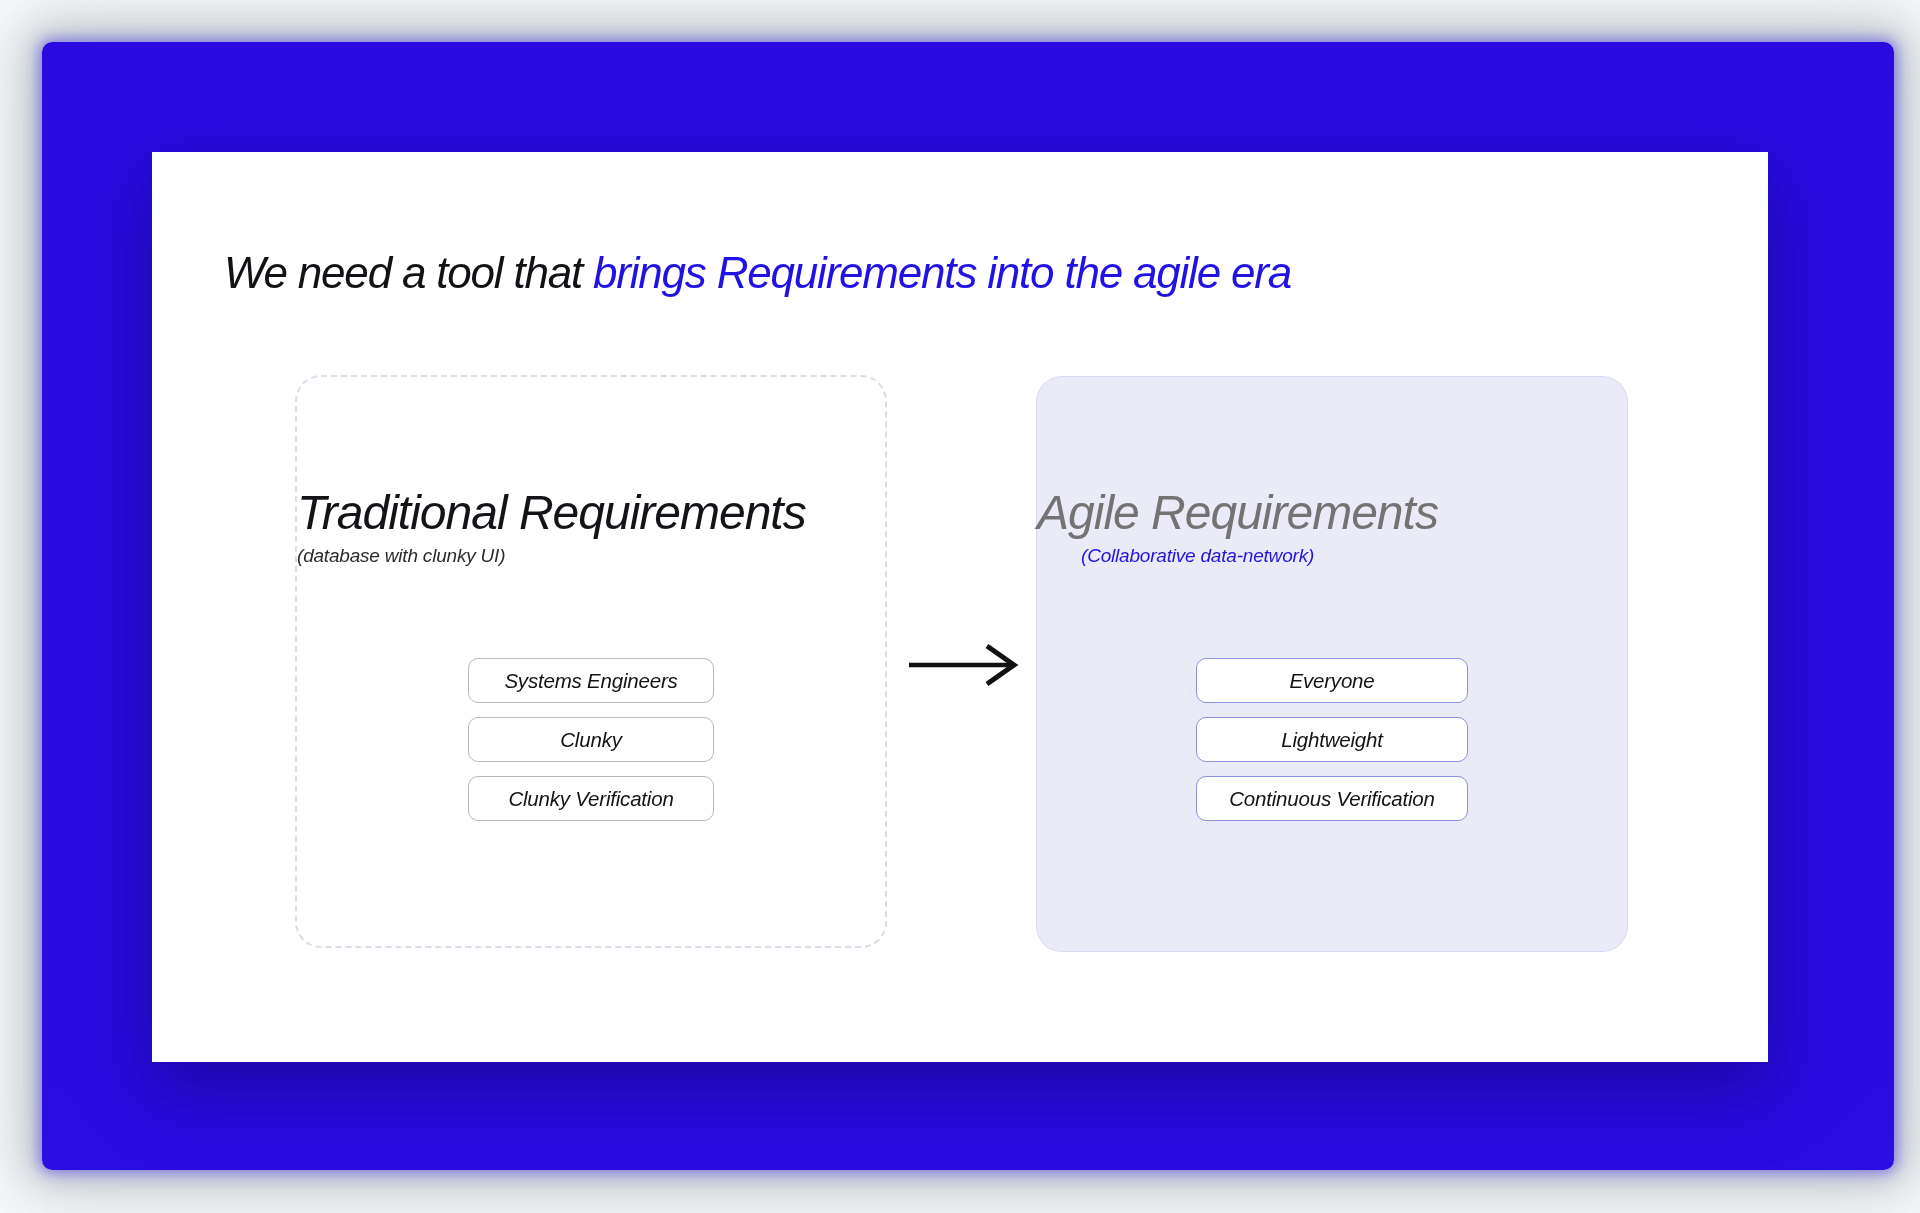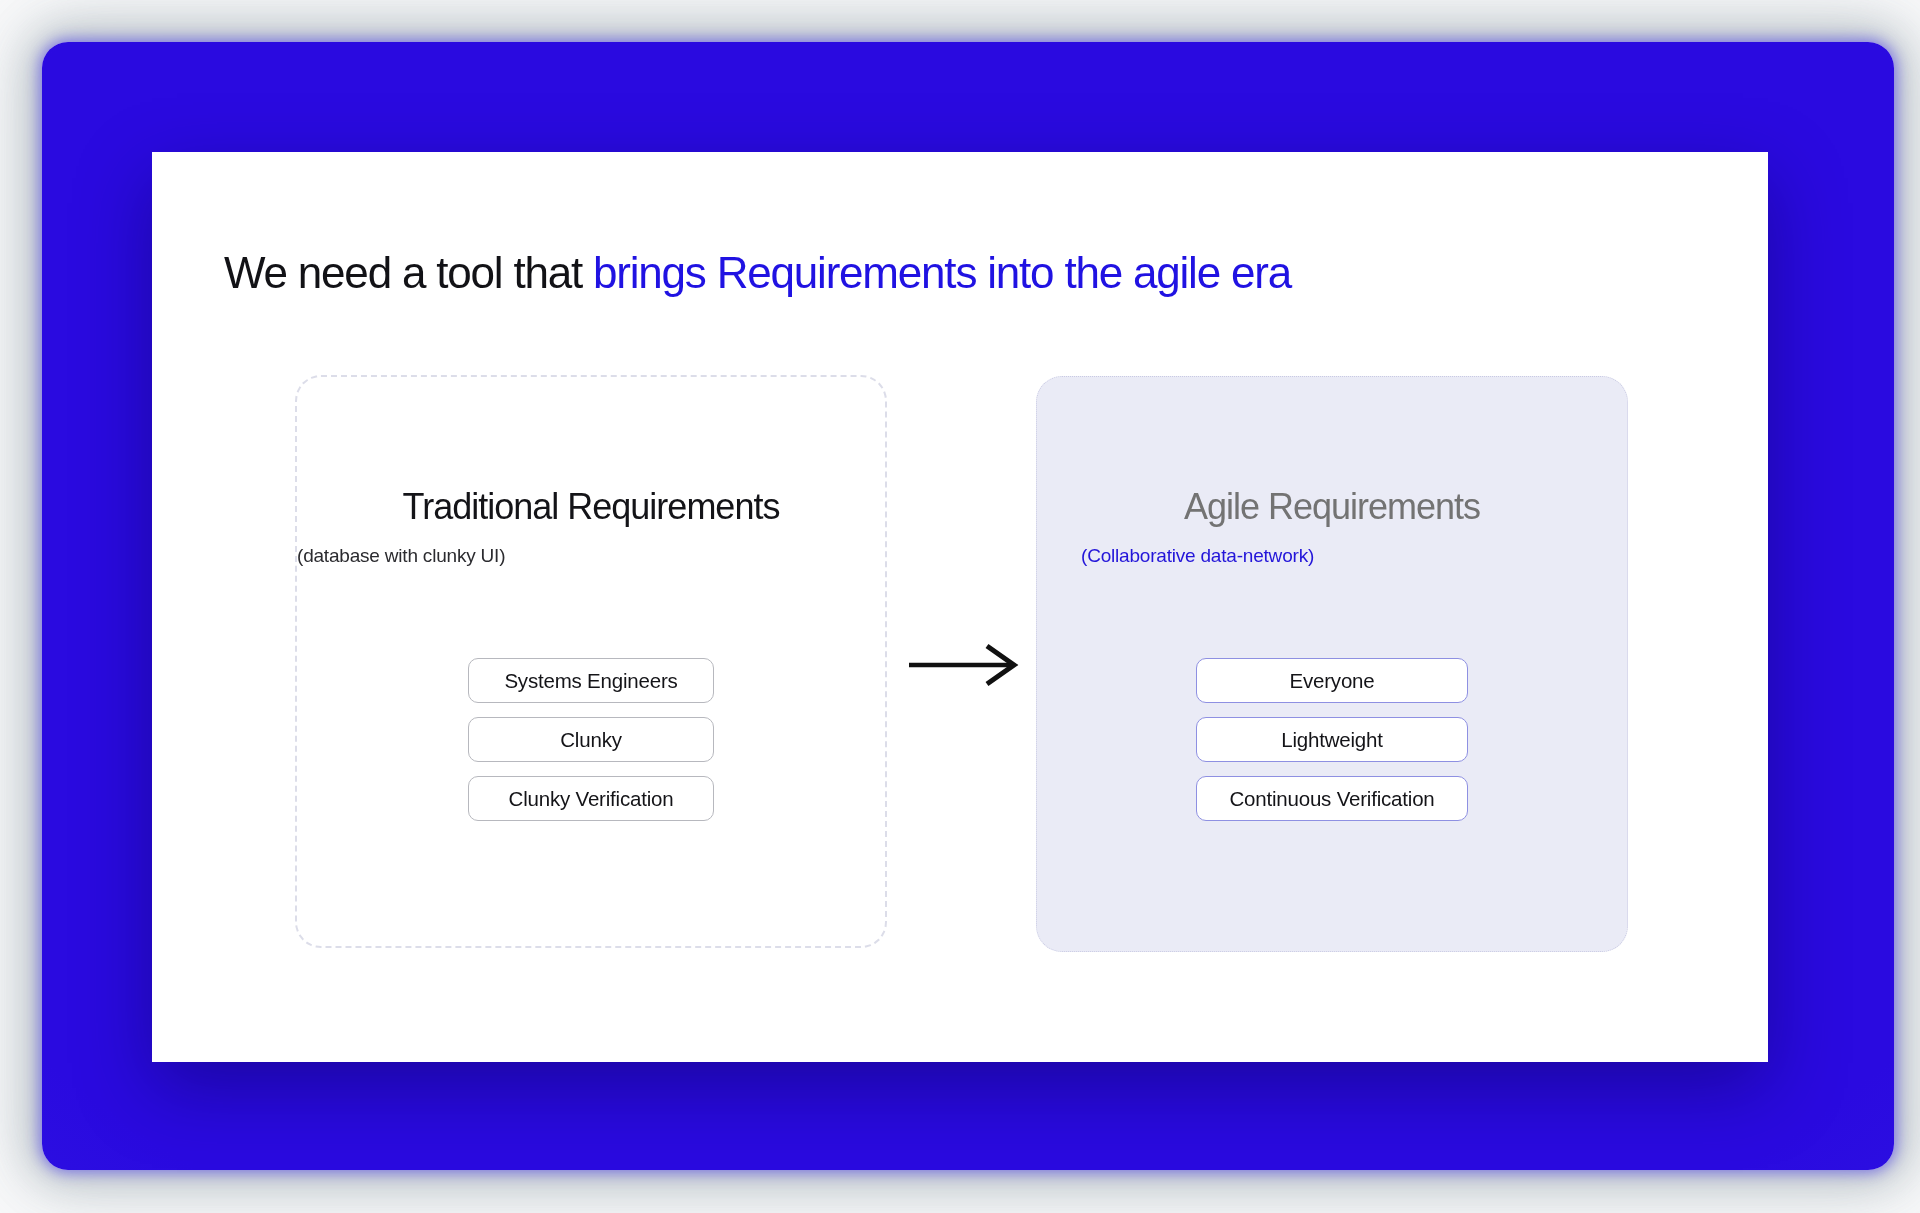--- a/index.html
+++ b/index.html
@@ -10,26 +10,27 @@
     overflow: hidden;
     position: relative;
   }
   .stage { position: absolute; inset: 0; }
 
   
   .frame {
     position: absolute;
     left: 42px; top: 42px;
     width: 1852px; height: 1128px;
-    border-radius: 26px;
+    border-radius: 10px;
     background: radial-gradient(115% 130% at 50% 46%, #2a0ae0 55%, #3322e6 88%, #4134ea 100%);
     box-shadow:
       0 0 14px 3px rgba(72, 58, 240, 0.55),
       0 0 42px 14px rgba(104, 120, 134, 0.38),
       0 0 90px 34px rgba(120, 140, 150, 0.16);
+    font-style: italic;
   }
 
   
   .card {
     position: absolute;
     left: 110px; top: 110px;
     width: 1616px; height: 910px;
     background: #ffffff;
     box-shadow: 0 26px 70px rgba(8, 2, 76, 0.42);
   }
@@ -63,22 +64,22 @@
     width: 592px; height: 576px;
     background: #eaebf6;
     border: 1px dotted #c9cae3;
   }
 
   .panel h2 {
     position: absolute;
     left: 0; top: 110px;
     width: 100%;
     margin: 0;
-    text-align: center;
-    font-size: 36px;
+    text-align: left;
+    font-size: 48px;
     font-weight: 500;
     letter-spacing: -1px;
     line-height: 1.1;
     white-space: nowrap;
   }
   .panel.traditional h2 { color: #141418; }
   .panel.agile h2 { color: #737373; }
 
   .panel .sub {
     position: absolute;

